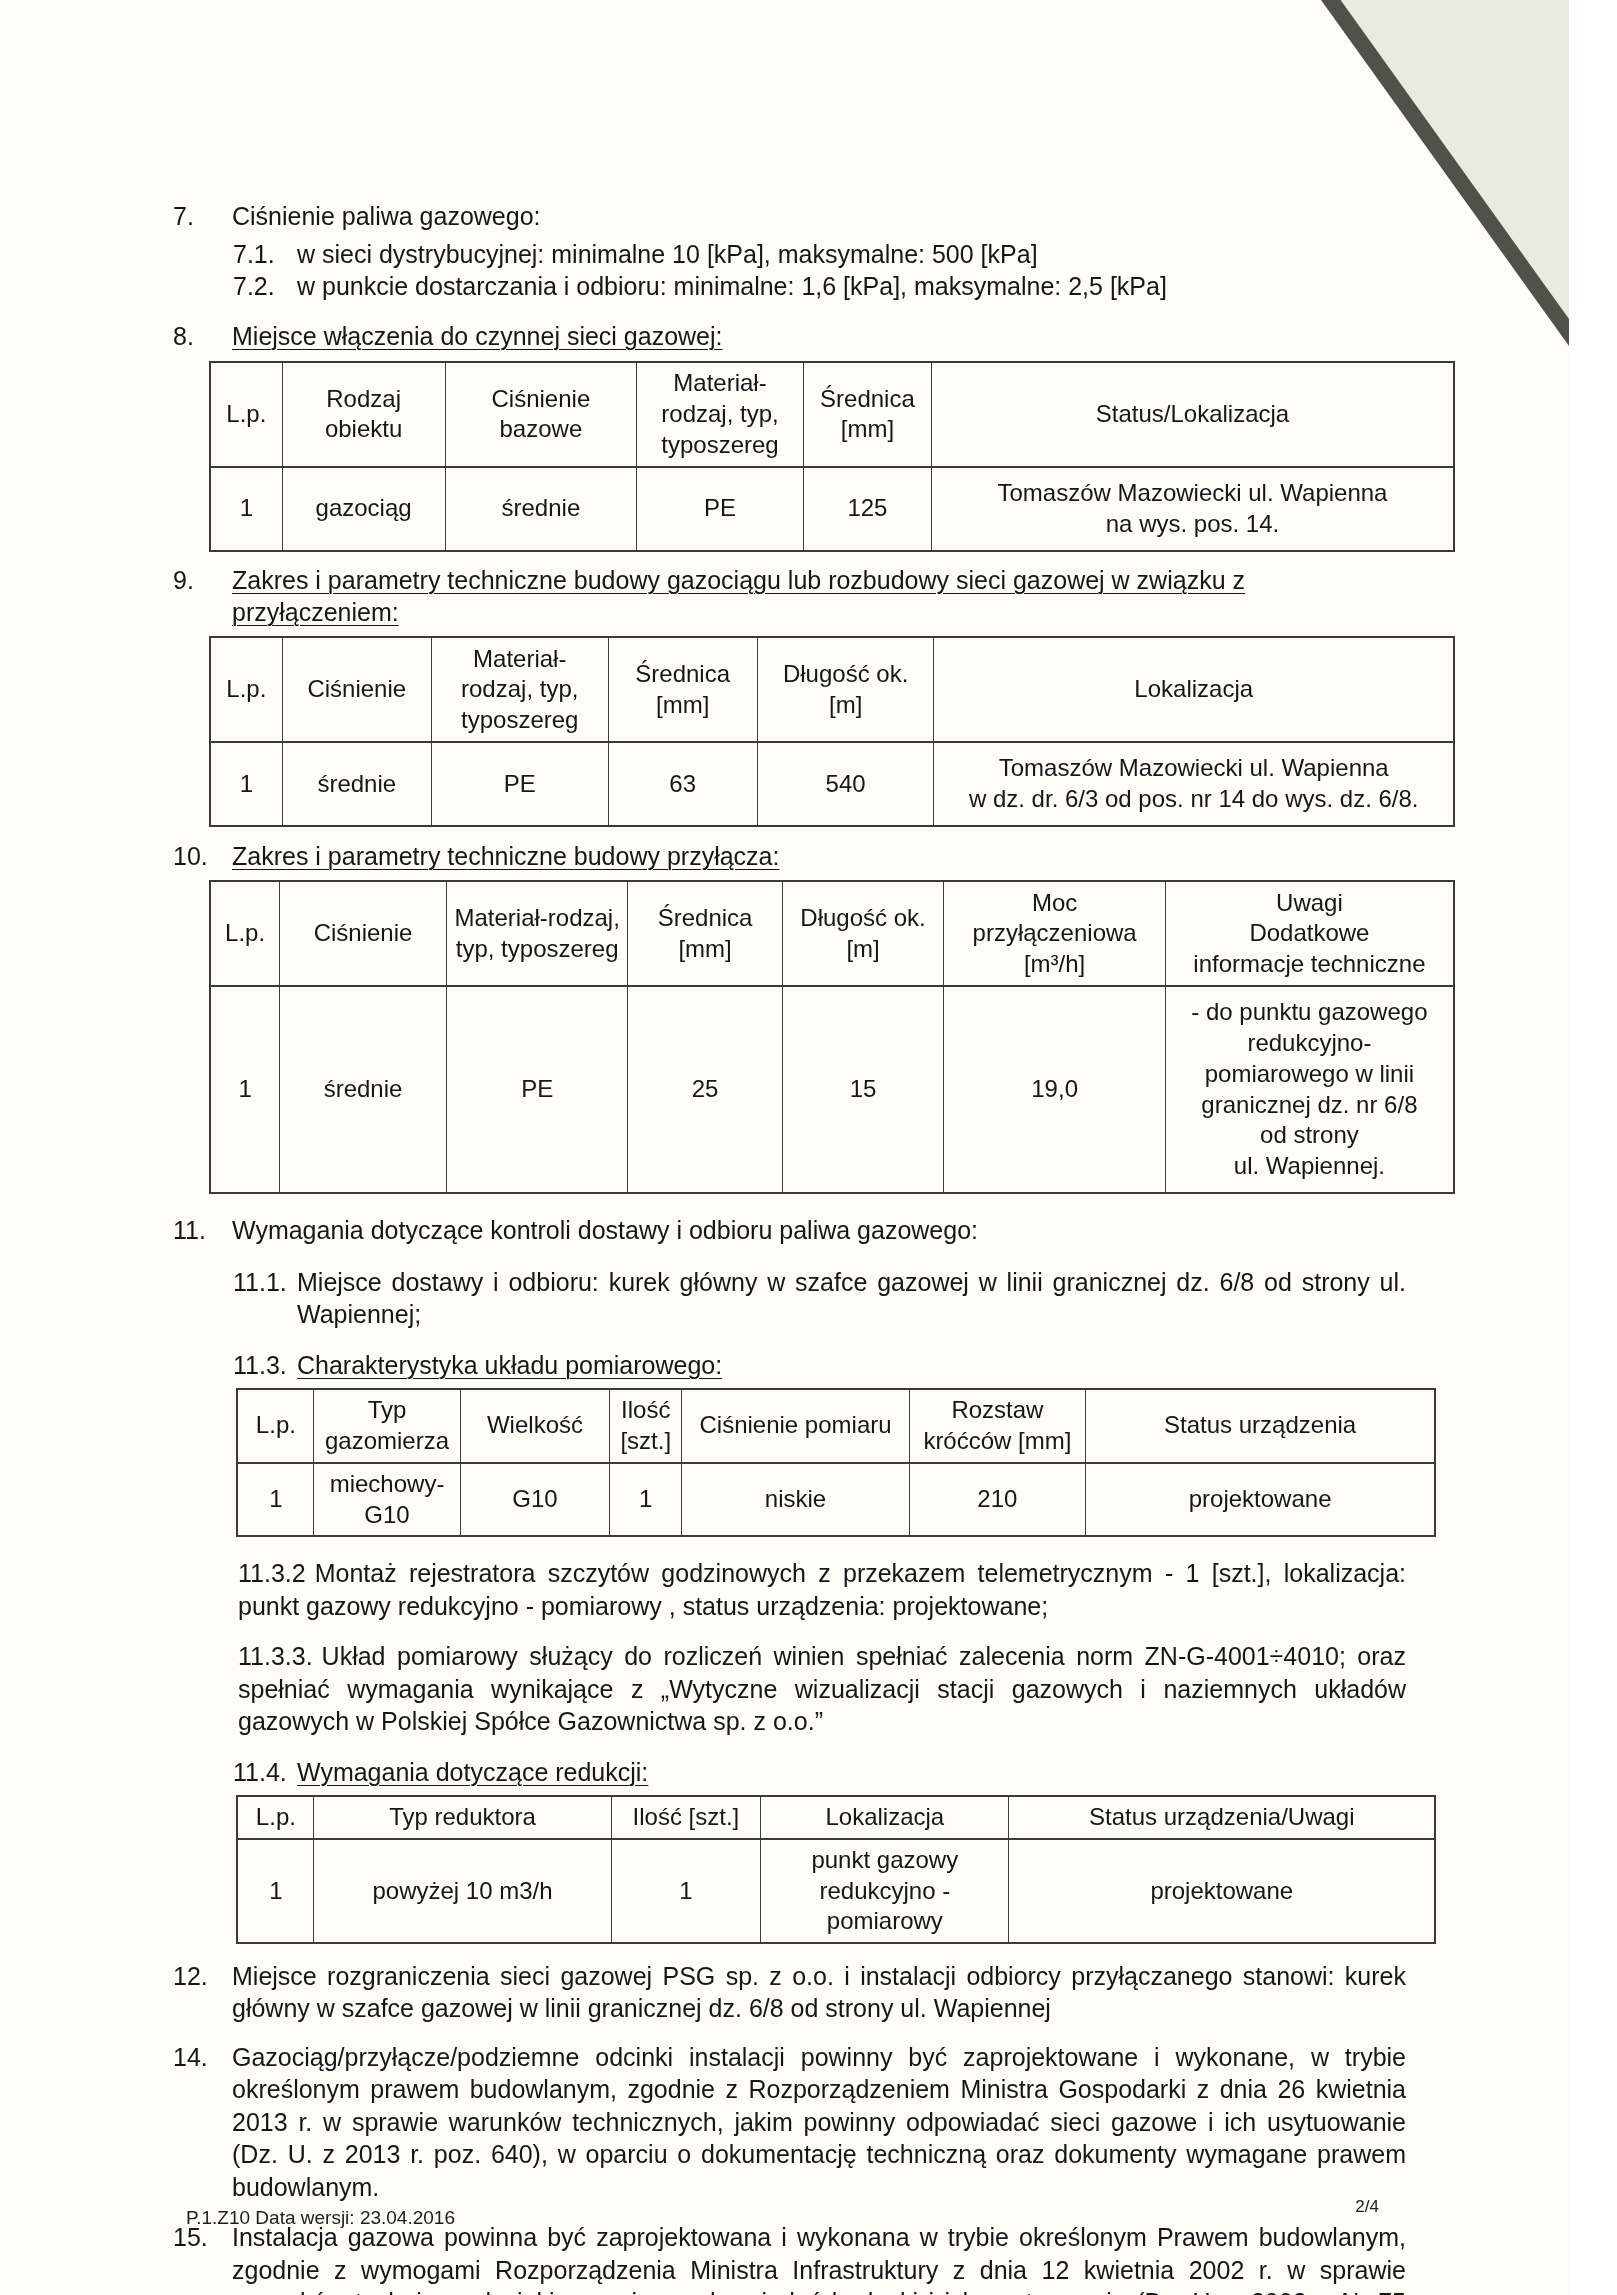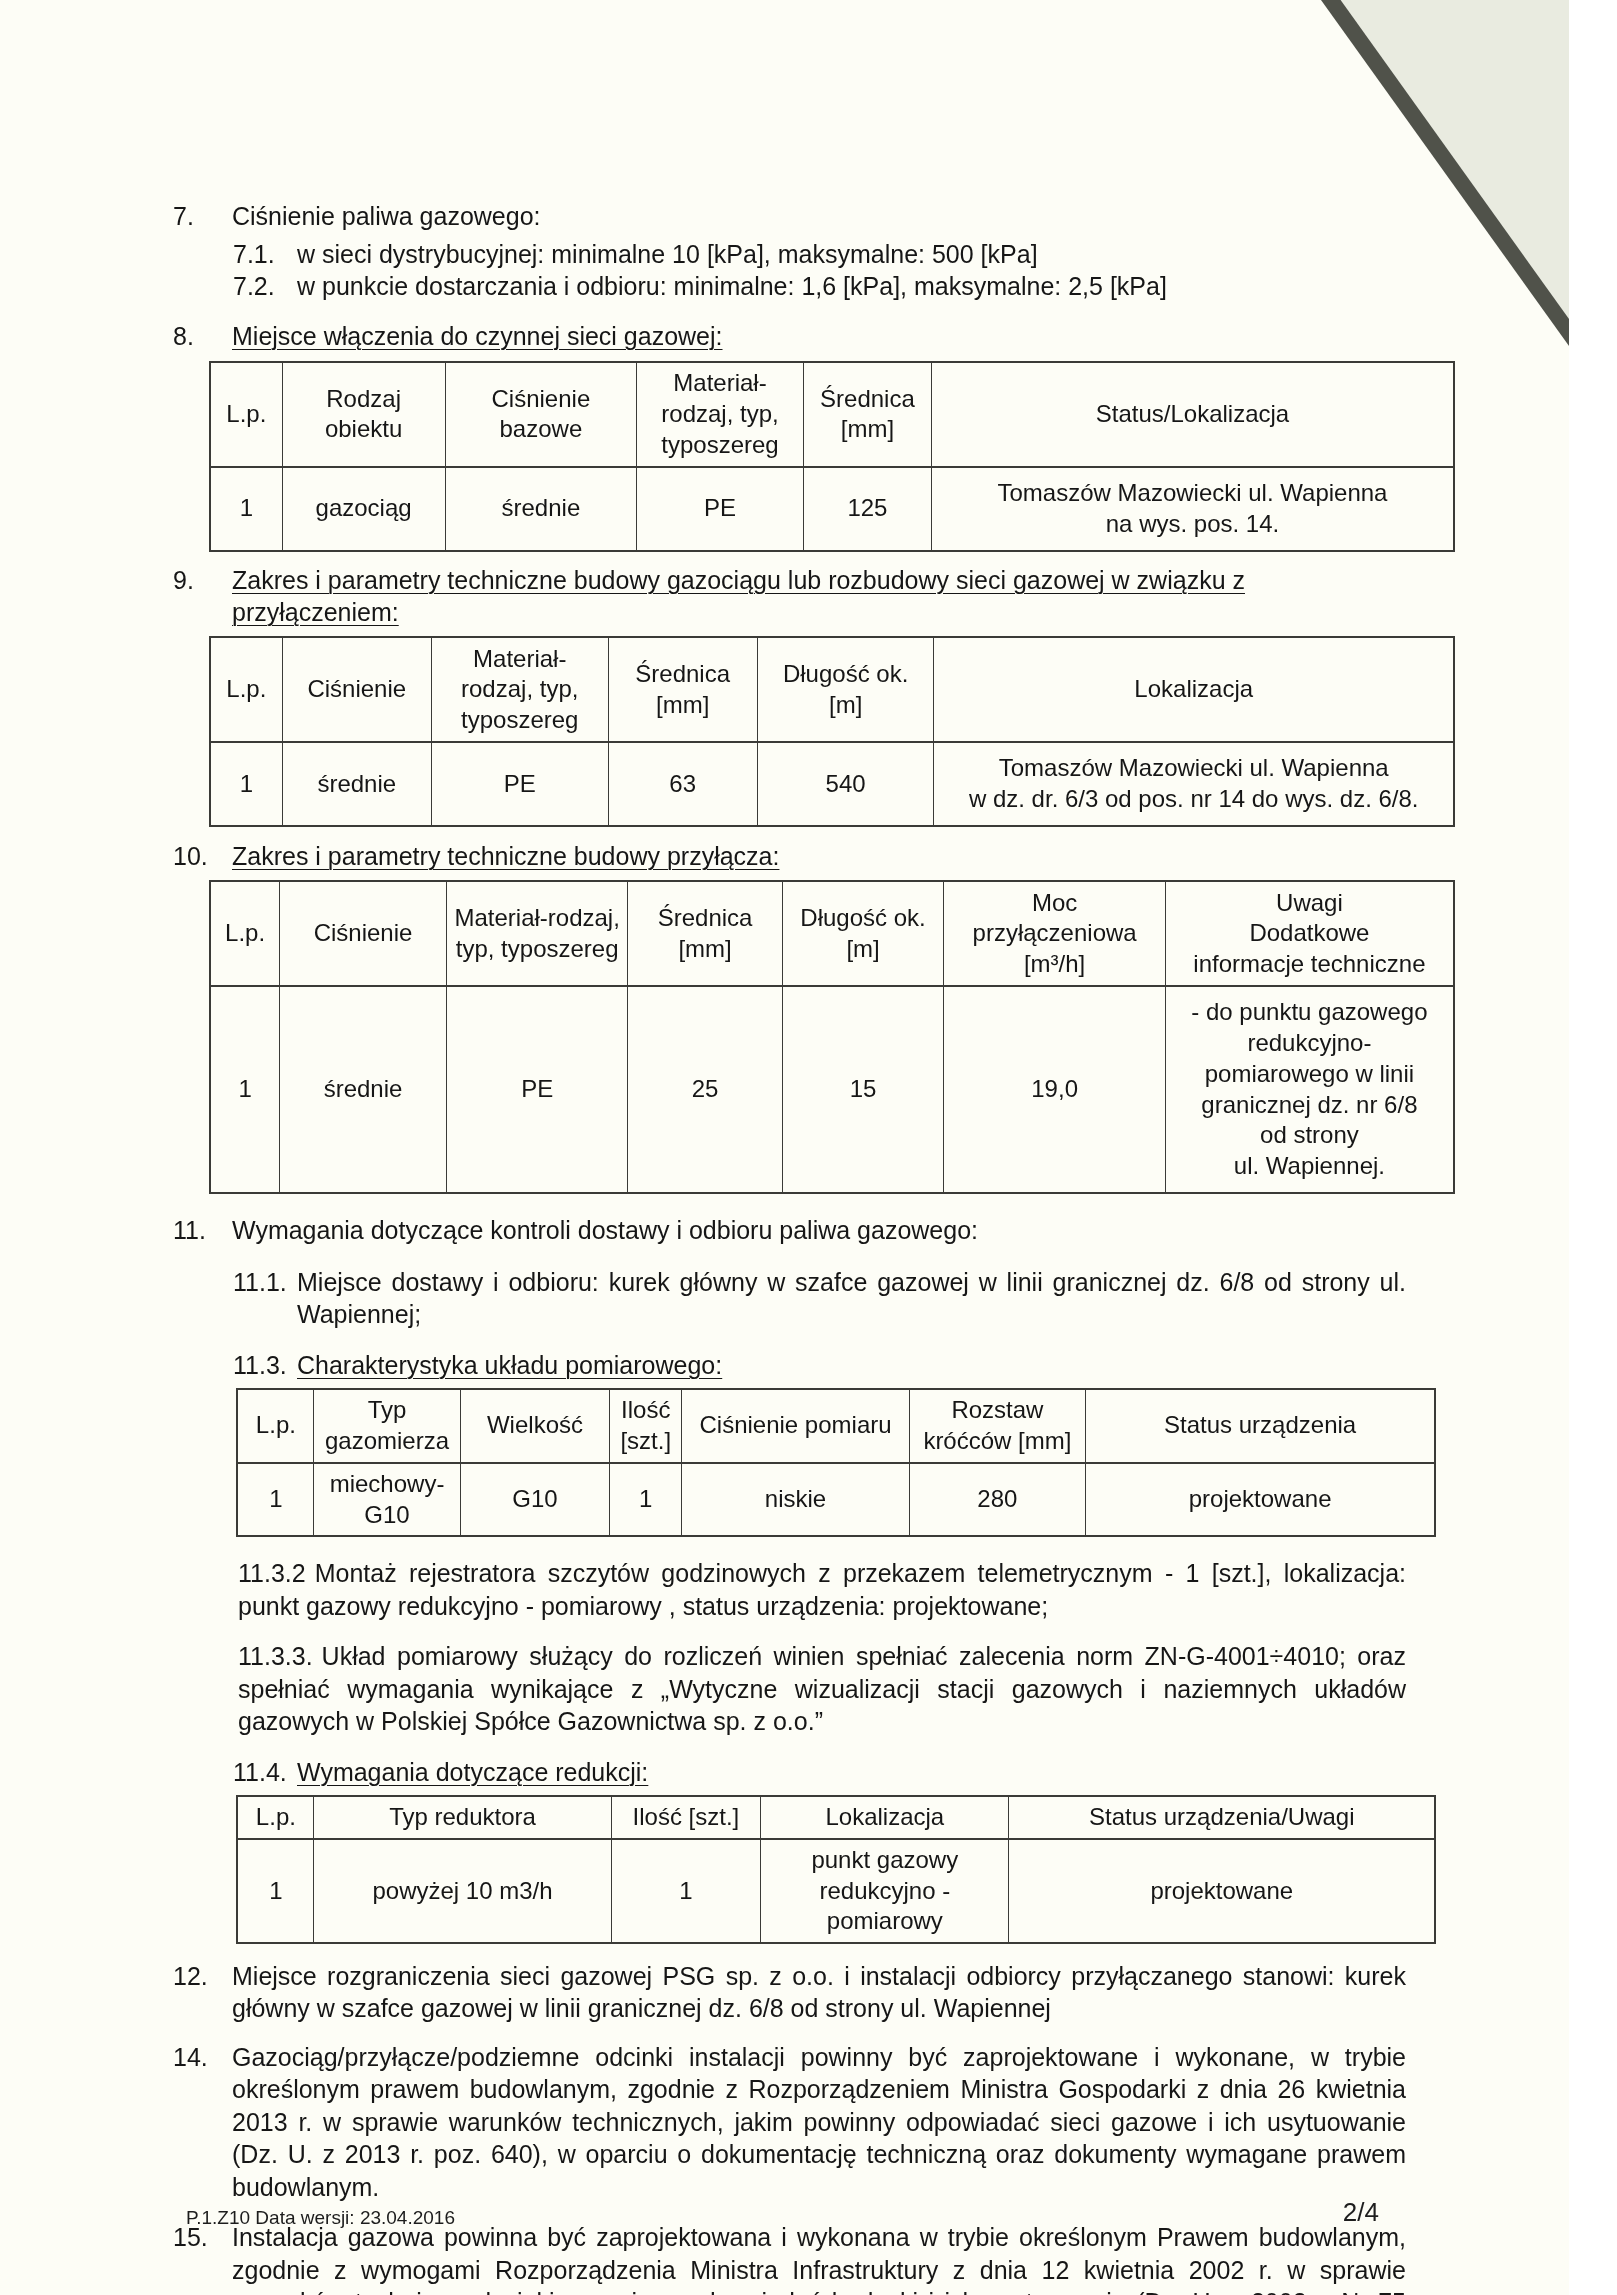--- a/index.html
+++ b/index.html
@@ -36,21 +36,21 @@
   .w1910 { width:1246px; margin-left:-23px; }
   .w1840 { width:1200px; margin-left:1.3px; }
   .pad-row td { padding-top:10.4px; padding-bottom:10.4px; }
 
   .mt8  { margin-top:5.2px; }  .mt10 { margin-top:6.5px; } .mt12 { margin-top:7.8px; }
   .mt14 { margin-top:9px; } .mt18 { margin-top:11.7px; }
   .mt20 { margin-top:13px; } .mt24 { margin-top:15.7px; } .mt26 { margin-top:17px; }
   .mt28 { margin-top:18px; } .mt30 { margin-top:19.6px; }
 
   .footer-left  { position:absolute; left:186px; top:2206px; font-size:19px; color:#1d1d1d; }
-  .footer-right { position:absolute; right:190px; top:2196px; font-size:26px; color:#1d1d1d; }
+  .footer-right { position:absolute; right:190px; top:2196px; font-size:17px; color:#1d1d1d; }
 </style>
 </head>
 <body>
 
 <div class="page">
 
   <div class="corner">
     <div class="shadow"></div>
     <div class="paper"></div>
   </div>
@@ -243,21 +243,21 @@
           </tr>
         </thead>
         <tbody>
           <tr>
             <td>1</td>
             <td>miechowy-
 G10</td>
             <td>G10</td>
             <td>1</td>
             <td>niskie</td>
-            <td>280</td>
+            <td>210</td>
             <td>projektowane</td>
           </tr>
         </tbody>
       </table>
     </div>
 
     <div class="flush j mt30">
       <span class="num">11.3.2</span><span>Montaż rejestratora szczytów godzinowych z przekazem telemetrycznym - 1 [szt.], lokalizacja: punkt gazowy redukcyjno - pomiarowy , status urządzenia: projektowane;</span>
     </div>
 

